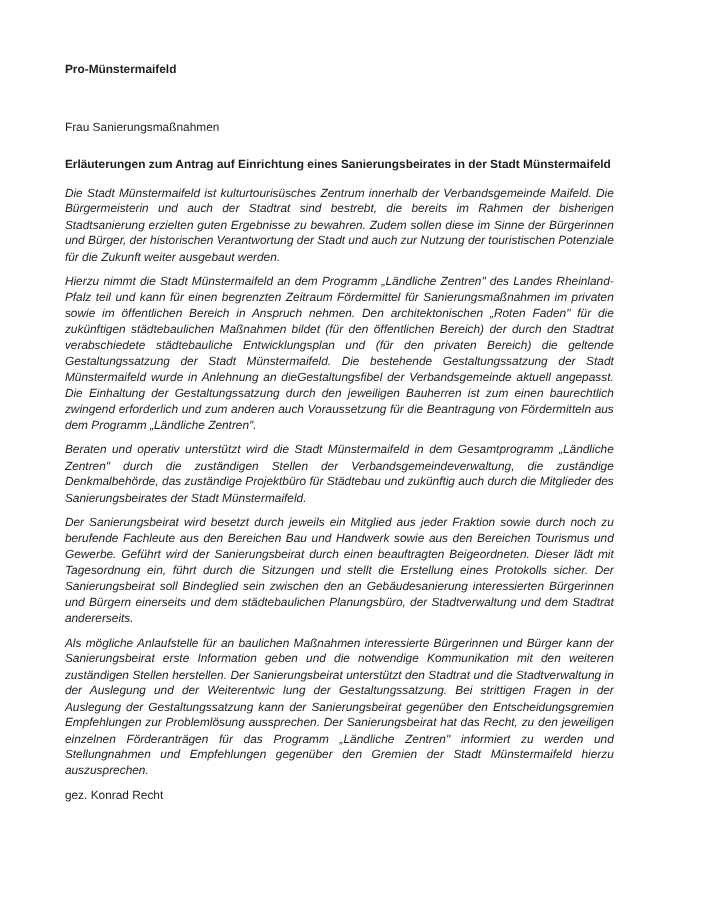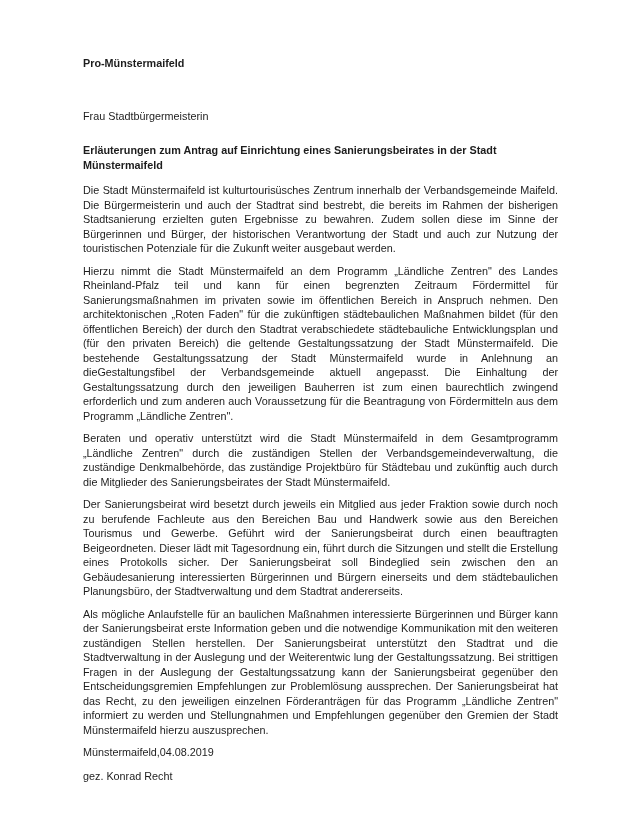--- a/index.html
+++ b/index.html
@@ -7,21 +7,21 @@
     padding: 0;
     background: #ffffff;
   }
   .page {
     position: relative;
     width: 640px;
     height: 828px;
     margin: 0 auto;
     background: #ffffff;
     box-sizing: border-box;
-    padding: 56px 82px 0 83px;
+    padding: 56px 82px 0 59px;
     font-family: "Liberation Sans", "DejaVu Sans", sans-serif;
     font-size: 10.8px;
     line-height: 14.5px;
     color: #1d1d1d;
     overflow: hidden;
   }
   .sender {
     font-weight: bold;
     margin: 0 0 38px 0;
   }
@@ -31,48 +31,48 @@
   .recipient div {
     margin: 0;
   }
   .subject {
     font-weight: bold;
     margin: 0 0 11px 0;
   }
   p.body-par {
     margin: 0 0 8px 0;
     text-align: justify;
+    font-style: italic;
   }
   .closing-date {
     margin: 5px 0 9px 0;
   }
   .closing-signature {
     margin: 0;
   }
 </style>
 </head>
 <body>
 
 <div class="page">
 
   <div class="sender">Pro-Münstermaifeld</div>
 
   <div class="recipient">
-    <div>Frau Stadtbürgermeisterin</div>
+    <div>Frau Sanierungsmaßnahmen</div>
   </div>
 
   <div class="subject">Erläuterungen zum Antrag auf Einrichtung eines Sanierungsbeirates in der Stadt Münstermaifeld</div>
 
   <p class="body-par">Die Stadt Münstermaifeld ist kulturtourisüsches Zentrum innerhalb der Verbandsgemeinde Maifeld. Die Bürgermeisterin und auch der Stadtrat sind bestrebt, die bereits im Rahmen der bisherigen Stadtsanierung erzielten guten Ergebnisse zu bewahren. Zudem sollen diese im Sinne der Bürgerinnen und Bürger, der historischen Verantwortung der Stadt und auch zur Nutzung der touristischen Potenziale für die Zukunft weiter ausgebaut werden.</p>
 
   <p class="body-par">Hierzu nimmt die Stadt Münstermaifeld an dem Programm „Ländliche Zentren" des Landes Rheinland-Pfalz teil und kann für einen begrenzten Zeitraum Fördermittel für Sanierungsmaßnahmen im privaten sowie im öffentlichen Bereich in Anspruch nehmen. Den architektonischen „Roten Faden" für die zukünftigen städtebaulichen Maßnahmen bildet (für den öffentlichen Bereich) der durch den Stadtrat verabschiedete städtebauliche Entwicklungsplan und (für den privaten Bereich) die geltende Gestaltungssatzung der Stadt Münstermaifeld. Die bestehende Gestaltungssatzung der Stadt Münstermaifeld wurde in Anlehnung an dieGestaltungsfibel der Verbandsgemeinde aktuell angepasst. Die Einhaltung der Gestaltungssatzung durch den jeweiligen Bauherren ist zum einen baurechtlich zwingend erforderlich und zum anderen auch Voraussetzung für die Beantragung von Fördermitteln aus dem Programm „Ländliche Zentren".</p>
 
   <p class="body-par">Beraten und operativ unterstützt wird die Stadt Münstermaifeld in dem Gesamtprogramm „Ländliche Zentren" durch die zuständigen Stellen der Verbandsgemeindeverwaltung, die zuständige Denkmalbehörde, das zuständige Projektbüro für Städtebau und zukünftig auch durch die Mitglieder des Sanierungsbeirates der Stadt Münstermaifeld.</p>
 
   <p class="body-par">Der Sanierungsbeirat wird besetzt durch jeweils ein Mitglied aus jeder Fraktion sowie durch noch zu berufende Fachleute aus den Bereichen Bau und Handwerk sowie aus den Bereichen Tourismus und Gewerbe. Geführt wird der Sanierungsbeirat durch einen beauftragten Beigeordneten. Dieser lädt mit Tagesordnung ein, führt durch die Sitzungen und stellt die Erstellung eines Protokolls sicher. Der Sanierungsbeirat soll Bindeglied sein zwischen den an Gebäudesanierung interessierten Bürgerinnen und Bürgern einerseits und dem städtebaulichen Planungsbüro, der Stadtverwaltung und dem Stadtrat andererseits.</p>
 
   <p class="body-par">Als mögliche Anlaufstelle für an baulichen Maßnahmen interessierte Bürgerinnen und Bürger kann der Sanierungsbeirat erste Information geben und die notwendige Kommunikation mit den weiteren zuständigen Stellen herstellen. Der Sanierungsbeirat unterstützt den Stadtrat und die Stadtverwaltung in der Auslegung und der Weiterentwic lung der Gestaltungssatzung. Bei strittigen Fragen in der Auslegung der Gestaltungssatzung kann der Sanierungsbeirat gegenüber den Entscheidungsgremien Empfehlungen zur Problemlösung aussprechen. Der Sanierungsbeirat hat das Recht, zu den jeweiligen einzelnen Förderanträgen für das Programm „Ländliche Zentren" informiert zu werden und Stellungnahmen und Empfehlungen gegenüber den Gremien der Stadt Münstermaifeld hierzu auszusprechen.</p>
 
-  <div class="closing-date">Münstermaifeld,04.08.2019</div>
 
   <div class="closing-signature">gez. Konrad Recht</div>
 
 </div>
 
 </body></html>

